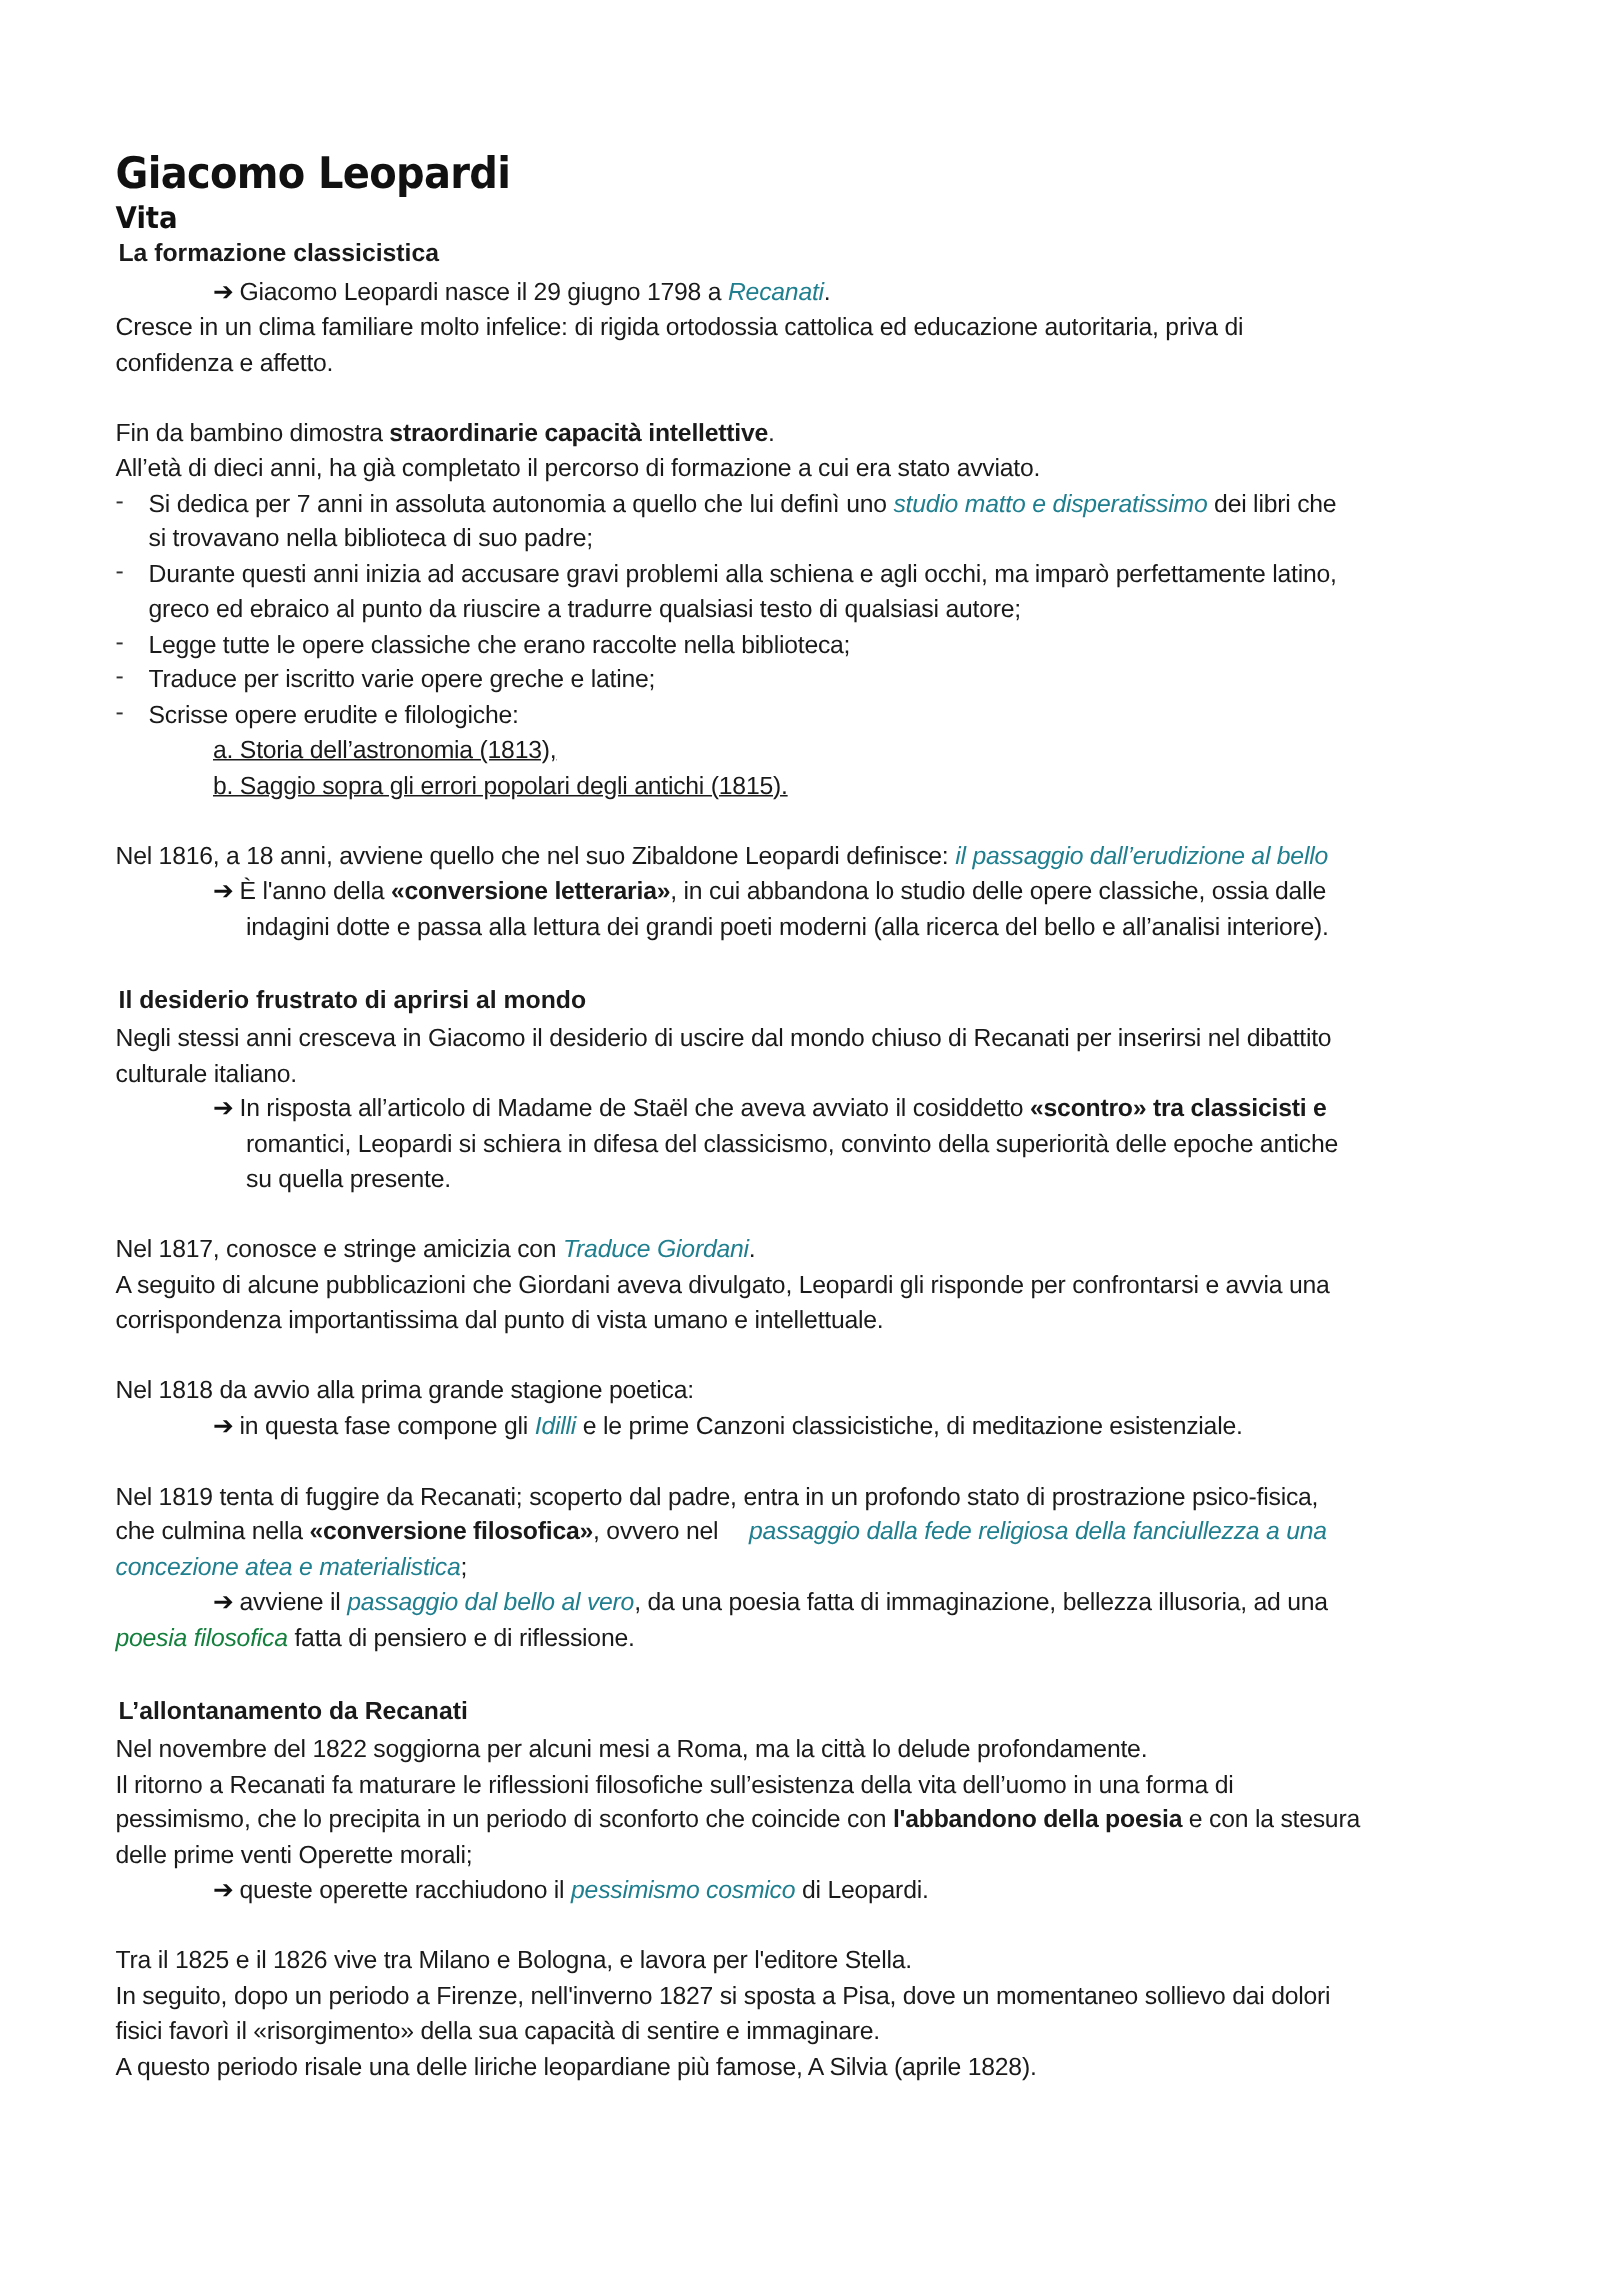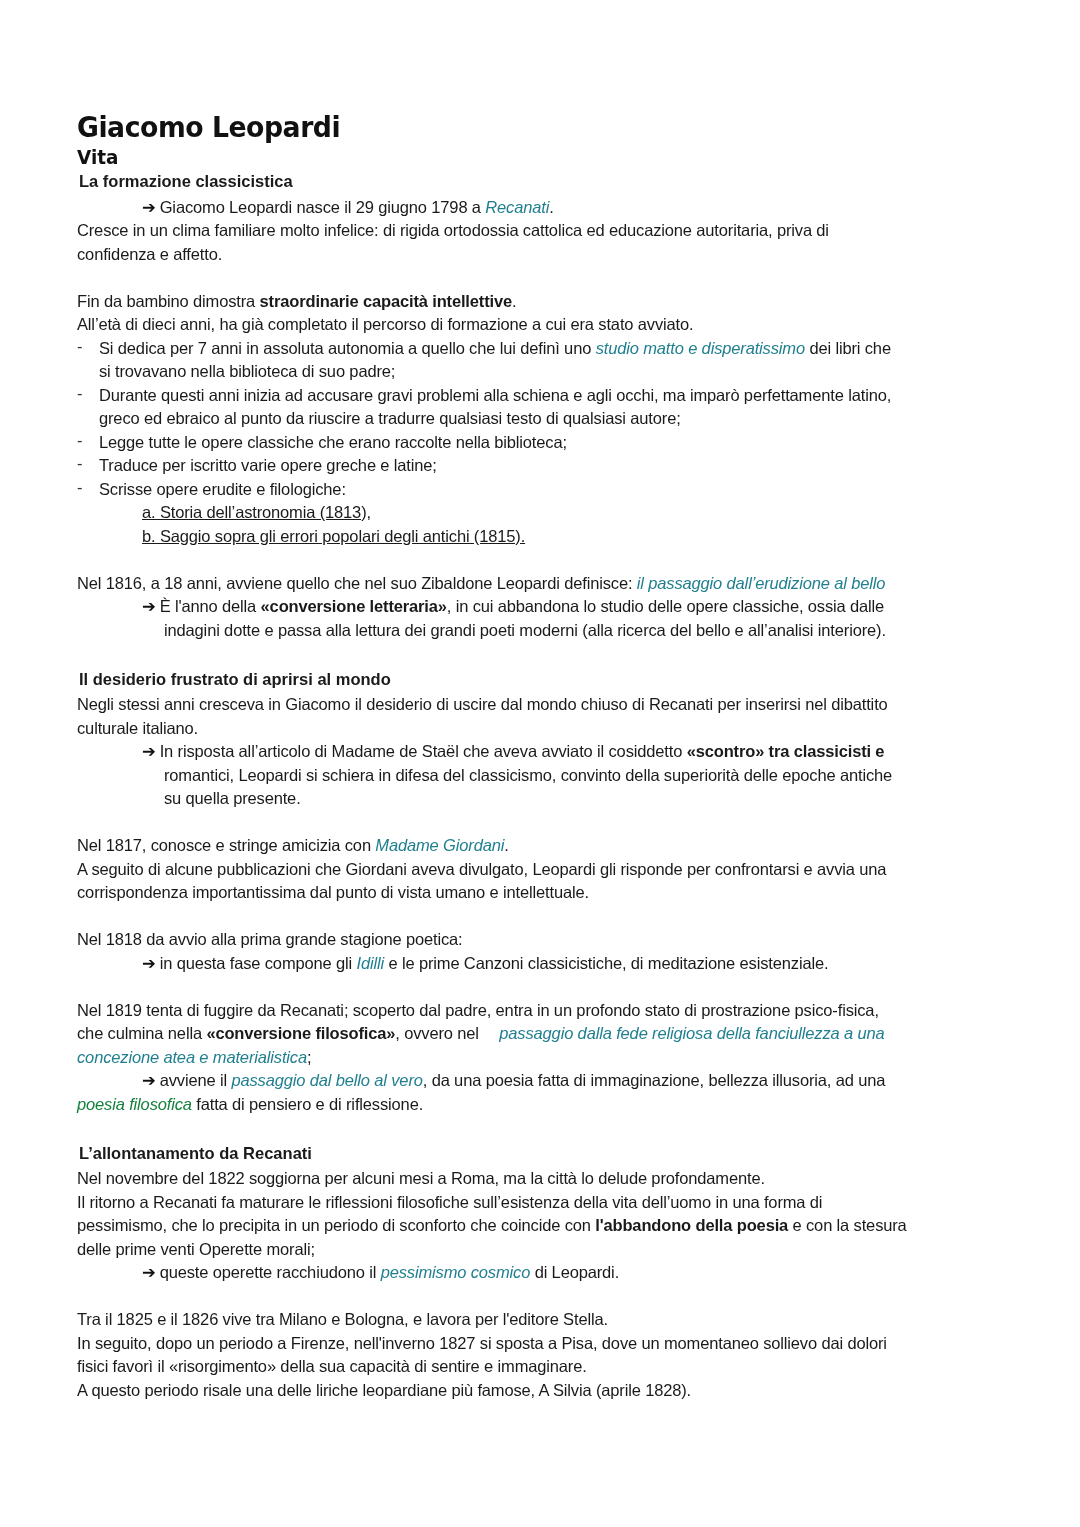--- a/index.html
+++ b/index.html
@@ -1,21 +1,21 @@
 <!DOCTYPE html>
 <html><head>
 <meta charset="utf-8">
 <style>
   html, body { margin: 0; padding: 0; background: #ffffff; }
   body {
     width: 1080px; height: 1527px; position: relative; overflow: hidden;
     font-family: "Liberation Sans Narrow", "Liberation Sans", sans-serif;
     color: #1a1a1a;
   }
-  .page { position: absolute; left: 77px; top: 108px; width: 930px; }
+  .page { position: absolute; left: 77px; top: 96px; width: 930px; }
   .title {
     font-family: "DejaVu Sans", sans-serif; font-weight: bold;
     font-size: 29px; letter-spacing: -0.5px; line-height: 38px;
     margin: 0; color: #111;
     transform: scaleX(0.92); transform-origin: left;
   }
   .h2 {
     font-family: "DejaVu Sans", sans-serif; font-weight: bold;
     font-size: 20px; line-height: 22px; margin: 0; color: #111;
     transform: scaleX(0.92); transform-origin: left;
@@ -64,21 +64,21 @@
       <div class="line arrow-line"><span class="arrow">➔</span><span>È l'anno della </span><span class="b">«conversione letteraria»</span><span>, in cui abbandona lo studio delle opere classiche, ossia dalle</span></div>
       <div class="line arrow-cont"><span>indagini dotte e passa alla lettura dei grandi poeti moderni (alla ricerca del bello e all’analisi interiore).</span></div>
       <div class="gap"></div>
       <div class="h3"><span>Il desiderio frustrato di aprirsi al mondo</span></div>
       <div class="line"><span>Negli stessi anni cresceva in Giacomo il desiderio di uscire dal mondo chiuso di Recanati per inserirsi nel dibattito</span></div>
       <div class="line"><span>culturale italiano.</span></div>
       <div class="line arrow-line"><span class="arrow">➔</span><span>In risposta all’articolo di Madame de Staël che aveva avviato il cosiddetto </span><span class="b">«scontro» tra classicisti e</span></div>
       <div class="line arrow-cont"><span>romantici, Leopardi si schiera in difesa del classicismo, convinto della superiorità delle epoche antiche</span></div>
       <div class="line arrow-cont"><span>su quella presente.</span></div>
       <div class="gap"></div>
-      <div class="line"><span>Nel 1817, conosce e stringe amicizia con </span><span class="hl" style="color: rgb(31, 127, 143);">Madame Giordani</span><span>.</span></div>
+      <div class="line"><span>Nel 1817, conosce e stringe amicizia con </span><span class="hl" style="color: rgb(31, 127, 143);">Traduce Giordani</span><span>.</span></div>
       <div class="line"><span>A seguito di alcune pubblicazioni che Giordani aveva divulgato, Leopardi gli risponde per confrontarsi e avvia una</span></div>
       <div class="line"><span>corrispondenza importantissima dal punto di vista umano e intellettuale.</span></div>
       <div class="gap"></div>
       <div class="line"><span>Nel 1818 da avvio alla prima grande stagione poetica:</span></div>
       <div class="line arrow-line"><span class="arrow">➔</span><span>in questa fase compone gli </span><span class="hl" style="color: rgb(31, 127, 143);">Idilli</span><span> e le prime Canzoni classicistiche, di meditazione esistenziale.</span></div>
       <div class="gap"></div>
       <div class="line"><span>Nel 1819 tenta di fuggire da Recanati; scoperto dal padre, entra in un profondo stato di prostrazione psico-fisica,</span></div>
       <div class="line"><span>che culmina nella </span><span class="b">«conversione filosofica»</span><span>, ovvero nel </span><span class="hl" style="color: rgb(31, 127, 143); margin-left: 16px;">passaggio dalla fede religiosa della fanciullezza a una</span></div>
       <div class="line"><span class="hl" style="color: rgb(31, 127, 143);">concezione atea e materialistica</span><span>;</span></div>
       <div class="line arrow-line"><span class="arrow">➔</span><span>avviene il </span><span class="hl" style="color: rgb(31, 127, 143);">passaggio dal bello al vero</span><span>, da una poesia fatta di immaginazione, bellezza illusoria, ad una</span></div>

